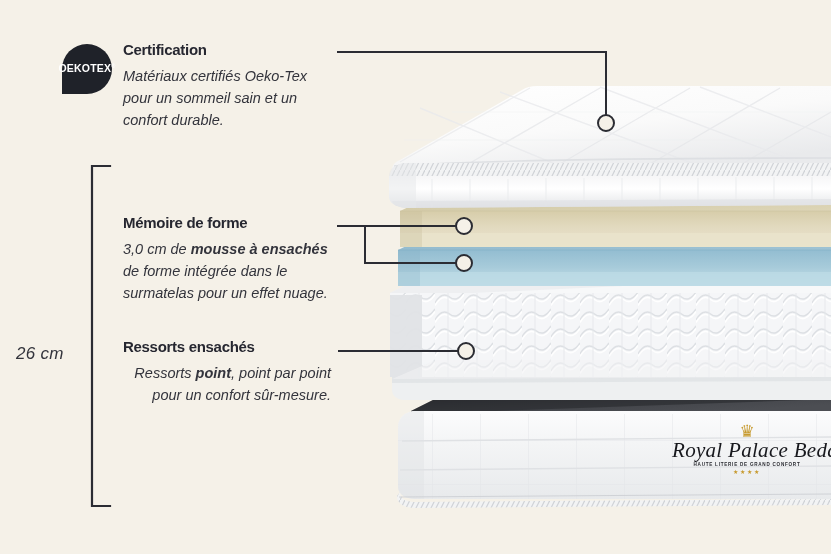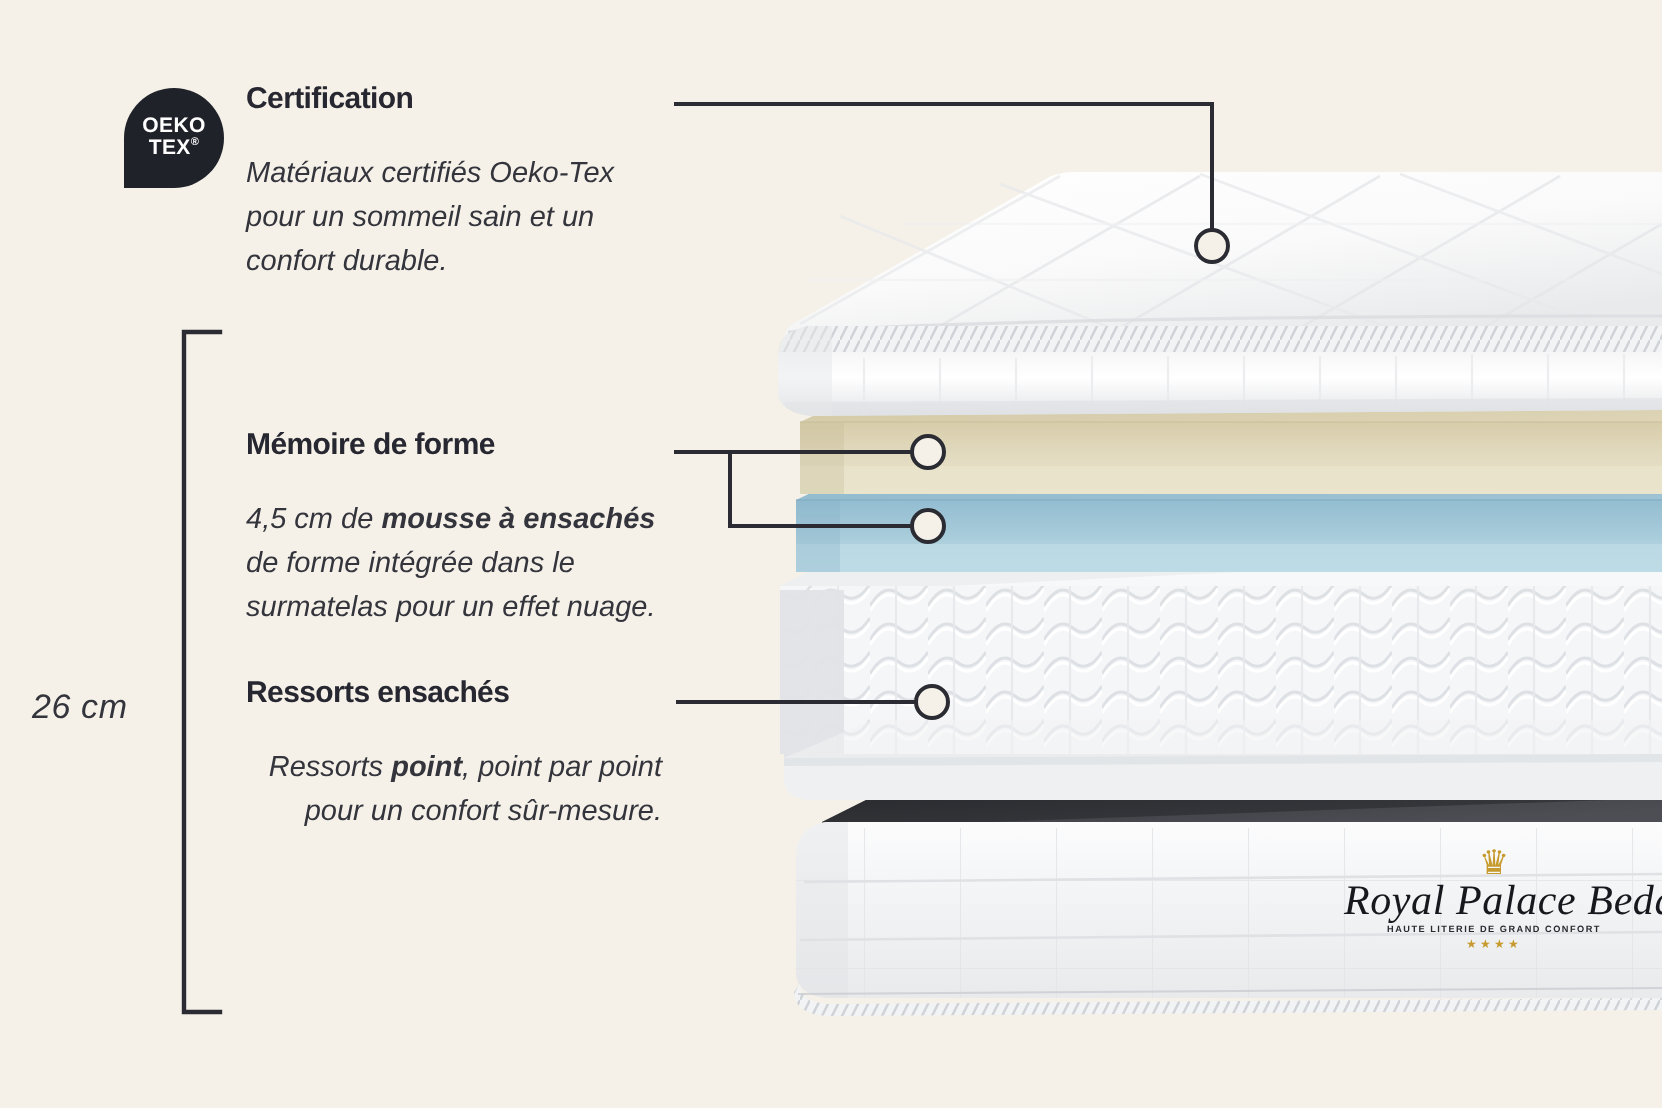--- a/index.html
+++ b/index.html
@@ -49,40 +49,40 @@
     color: #262730;
     letter-spacing: -0.3px;
     white-space: nowrap;
   }
 
   .info-body {
     font-size: 14.5px;
     font-style: italic;
     line-height: 1.52;
     color: #33343c;
-    margin-top: 18px;
+    margin-top: 7px;
     max-width: 215px;
   }
 
   .info-body b {
     font-weight: bold;
     font-style: italic;
   }
 
   
   .oeko-badge {
     position: absolute;
     left: 62px;
     top: 44px;
     width: 50px;
     height: 50px;
     background: #1f2229;
     border-radius: 50% 50% 50% 0;
     display: flex;
-    flex-direction: column;
+    flex-direction: row;
     align-items: center;
     justify-content: center;
     color: #ffffff;
     line-height: 1.05;
   }
   .oeko-l1 { font-size: 10.5px; font-weight: bold; letter-spacing: 0.2px; }
   .oeko-l2 { font-size: 10.5px; font-weight: bold; letter-spacing: 0.2px; position: relative; }
   .oeko-r { font-size: 5.5px; vertical-align: super; }
 
   
@@ -372,21 +372,21 @@
       <div class="info-title">Certification</div>
     </div>
     <div class="info-body" style="max-width:212px;">Matériaux certifiés Oeko-Tex pour un sommeil sain et un confort durable.</div>
   </div>
 
   <div class="info-block" style="left:123px; top:214px;">
     <div class="info-head">
       <div class="info-title">Mémoire de forme</div>
     </div>
     <div class="info-body" style="max-width:214px;">
-      <span>4,5 cm de </span><b>mousse à ensachés</b><span> de forme intégrée dans le surmatelas pour un effet nuage.</span>
+      <span>3,0 cm de </span><b>mousse à ensachés</b><span> de forme intégrée dans le surmatelas pour un effet nuage.</span>
     </div>
   </div>
 
   <div class="info-block" style="left:123px; top:338px;text-align:right;">
     <div class="info-head">
       <div class="info-title">Ressorts ensachés</div>
     </div>
     <div class="info-body" style="max-width:208px;">
       <span>Ressorts </span><b>point</b><span>, point par point pour un confort sûr-mesure.</span>
     </div>

